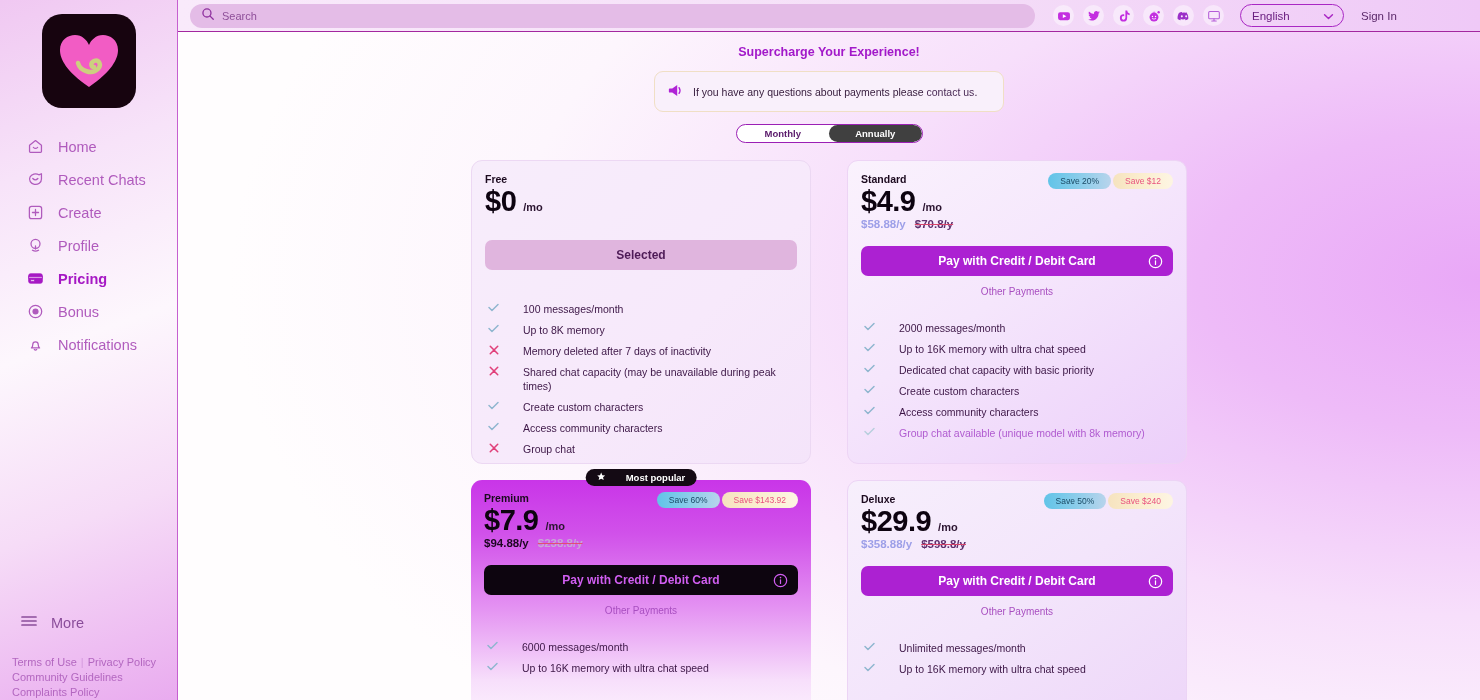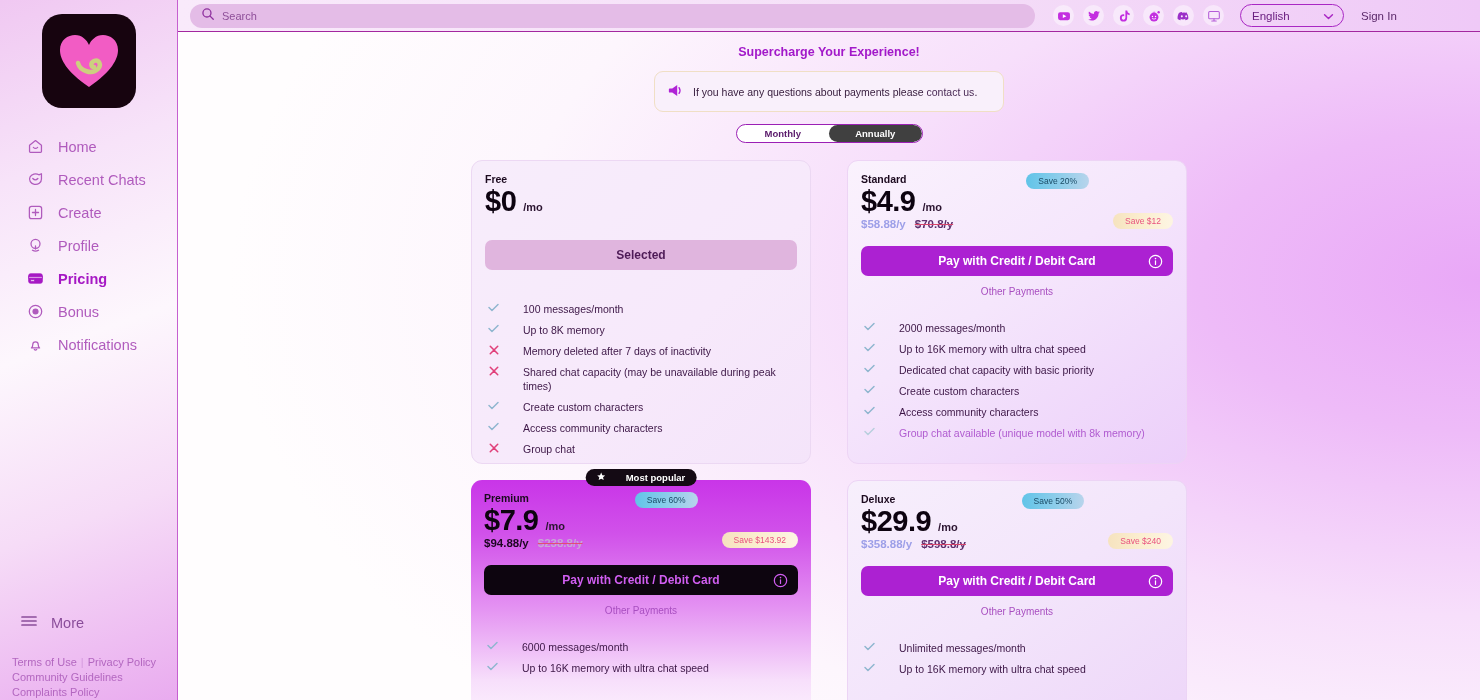--- a/index.html
+++ b/index.html
@@ -203,30 +203,30 @@
   .plan-name { font-size: 10.5px; font-weight: bold; color: #1c0a1f; }
   .price-row { display: flex; align-items: baseline; gap: 7px; margin-top: 1px; }
   .price { font-size: 29px; font-weight: bold; color: #0d0310; letter-spacing: -0.5px; line-height: 1.05; }
   .per { font-size: 11px; font-weight: bold; color: #2b1430; }
   .year-row { display: flex; align-items: baseline; gap: 9px; margin-top: 2px; height: 14px; }
   .year-now { font-size: 11.5px; font-weight: bold; color: #9d9fe8; }
   .year-old { font-size: 11.5px; font-weight: bold; color: #5e2f6c; text-decoration: line-through; text-decoration-color: #d8456a; }
   .card.premium .year-now { color: #1d0722; }
   .card.premium .year-old { color: #c7a8d6; text-decoration-color: #e14e74; }
 
-  .badges { position: absolute; top: 12px; right: 13px; display: flex; gap: 24px; }
+  .badges { position: absolute; top: 12px; right: 13px; display: flex; gap: 2px; }
   .badge {
     height: 16px; padding: 0 12px;
     border-radius: 9px;
     display: flex; align-items: center;
     font-size: 8.5px;
     white-space: nowrap;
   }
   .badge.pct { background: linear-gradient(90deg, #61c4e8 0%, #8ecdea 55%, #b8d4ec 100%); color: #1b4b66; }
-  .badge.amt { background: linear-gradient(90deg, #f6e3bf 0%, #fbeed0 50%, #fdf5e3 100%); color: #e8527e; margin-top: 40px; }
+  .badge.amt { background: linear-gradient(90deg, #f6e3bf 0%, #fbeed0 50%, #fdf5e3 100%); color: #e8527e; }
 
   .cta {
     height: 30px; margin-top: 14px;
     border-radius: 7px;
     display: flex; align-items: center; justify-content: center;
     position: relative;
     font-size: 12px; font-weight: bold;
     cursor: pointer;
   }
   .cta.selected { background: #e0b5de; color: #4e1b57; cursor: default; }

